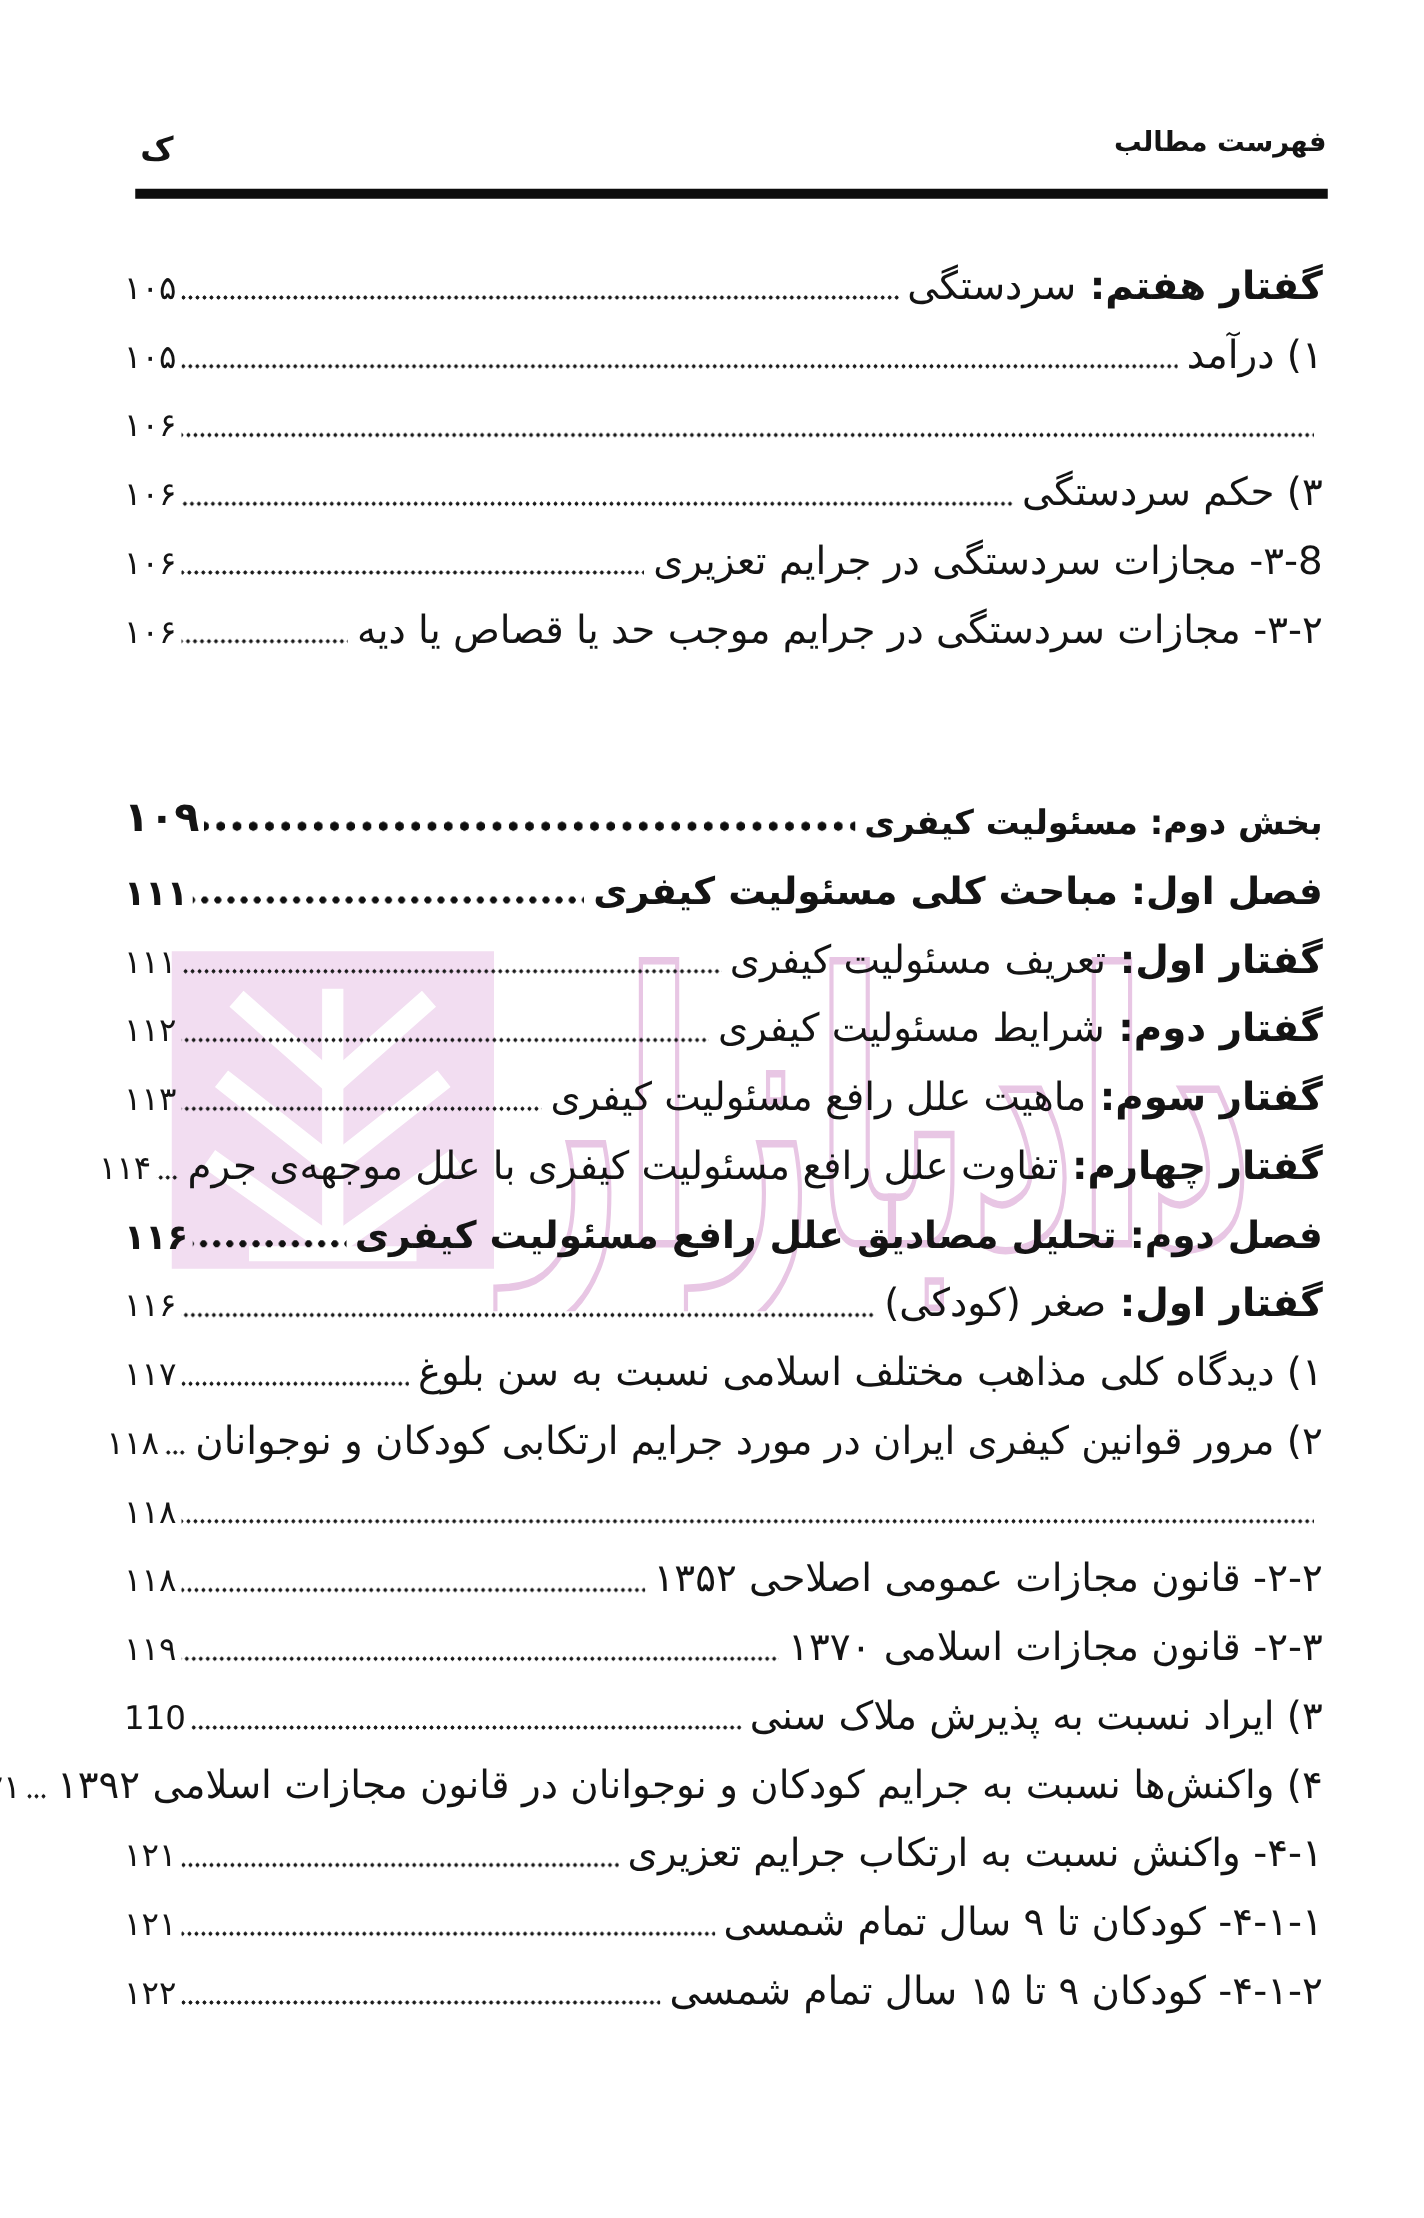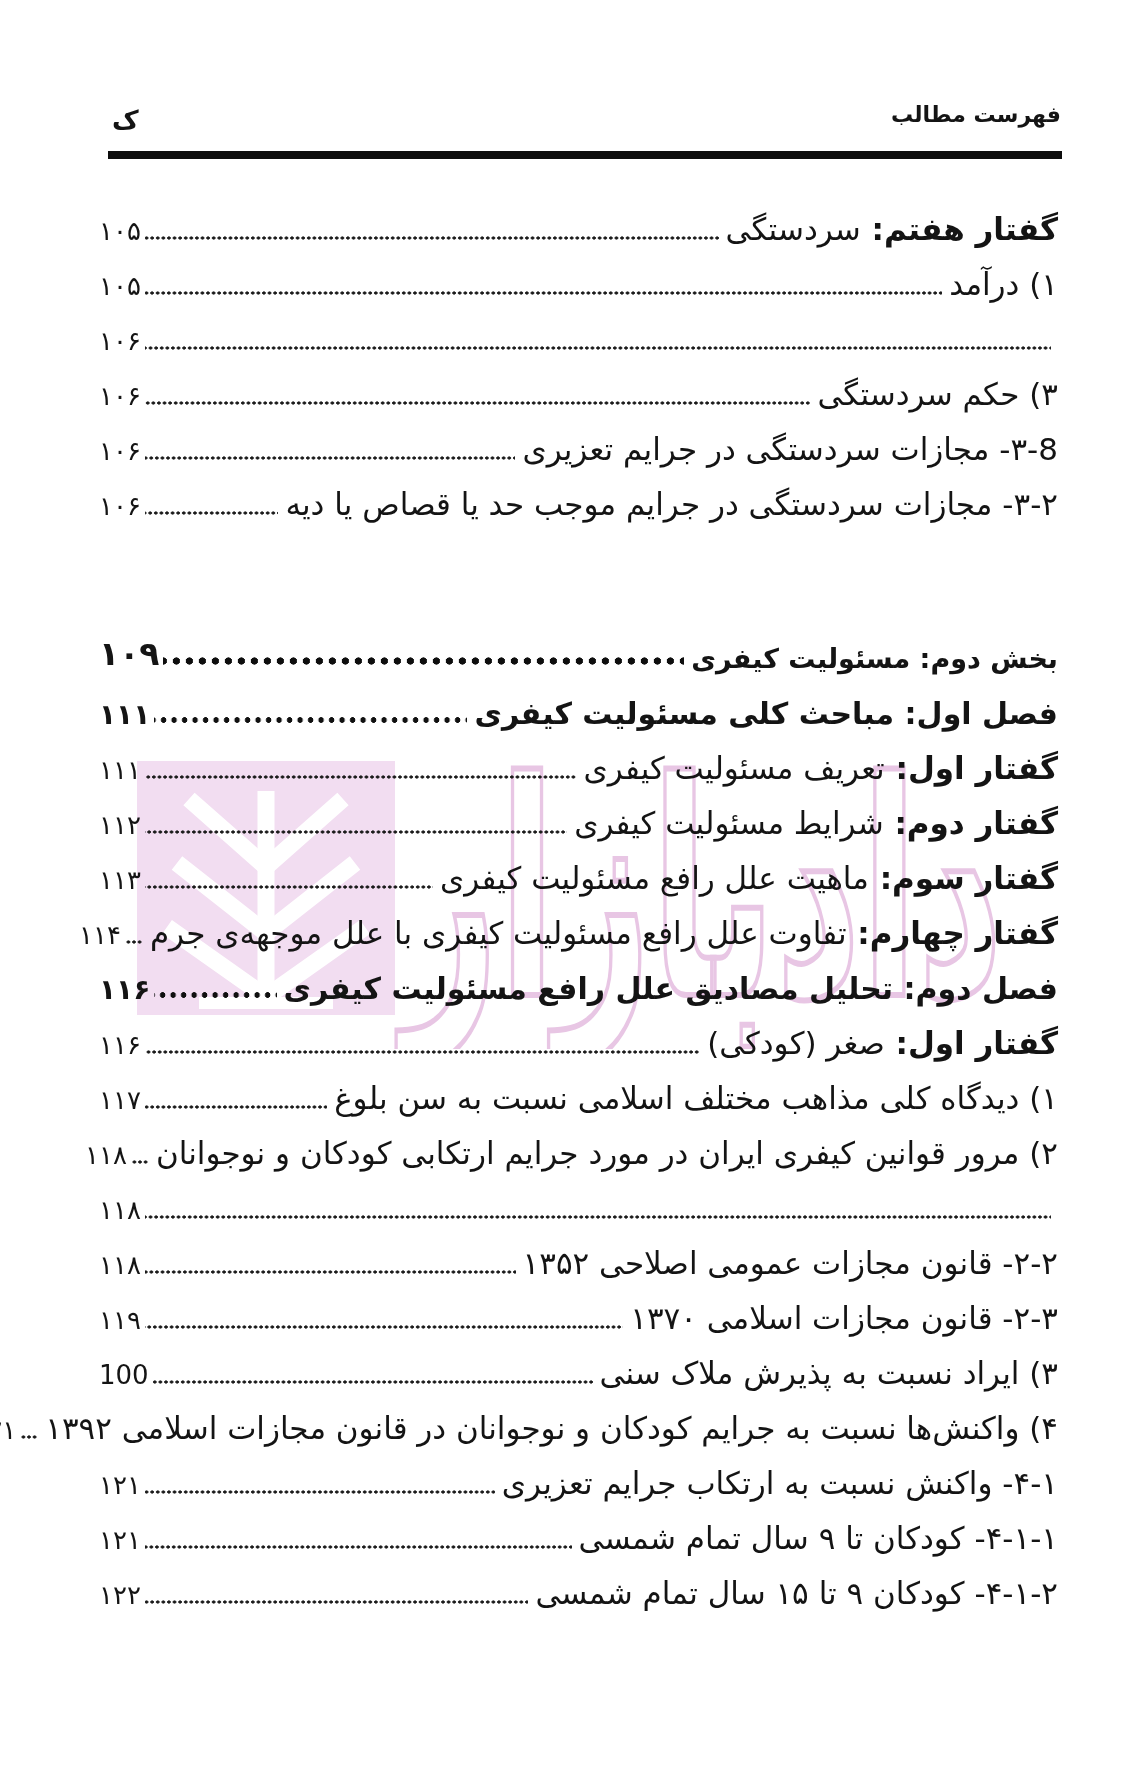--- a/index.html
+++ b/index.html
@@ -172,21 +172,21 @@
     <span class="pagenum">۱۱۸</span>
   </div>
     <div class="toc-row plain">
     <span class="entry-text"><b class="prefix"></b><span class="rest">۲-۳- قانون مجازات اسلامی ۱۳۷۰</span></span>
     <span class="leader"></span>
     <span class="pagenum">۱۱۹</span>
   </div>
     <div class="toc-row plain">
     <span class="entry-text"><b class="prefix"></b><span class="rest">۳) ایراد نسبت به پذیرش ملاک سنی</span></span>
     <span class="leader"></span>
-    <span class="pagenum">100</span>
+    <span class="pagenum">110</span>
   </div>
     <div class="toc-row plain">
     <span class="entry-text"><b class="prefix"></b><span class="rest">۴) واکنش‌ها نسبت به جرایم کودکان و نوجوانان در قانون مجازات اسلامی ۱۳۹۲</span></span>
     <span class="leader"></span>
     <span class="pagenum">۱۲۱</span>
   </div>
     <div class="toc-row plain">
     <span class="entry-text"><b class="prefix"></b><span class="rest">۴-۱- واکنش نسبت به ارتکاب جرایم تعزیری</span></span>
     <span class="leader"></span>
     <span class="pagenum">۱۲۱</span>

